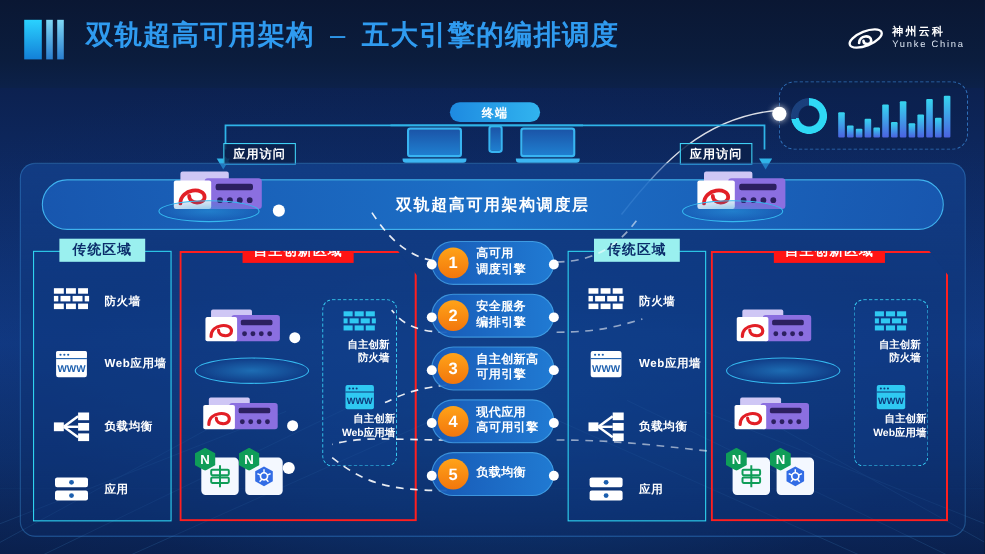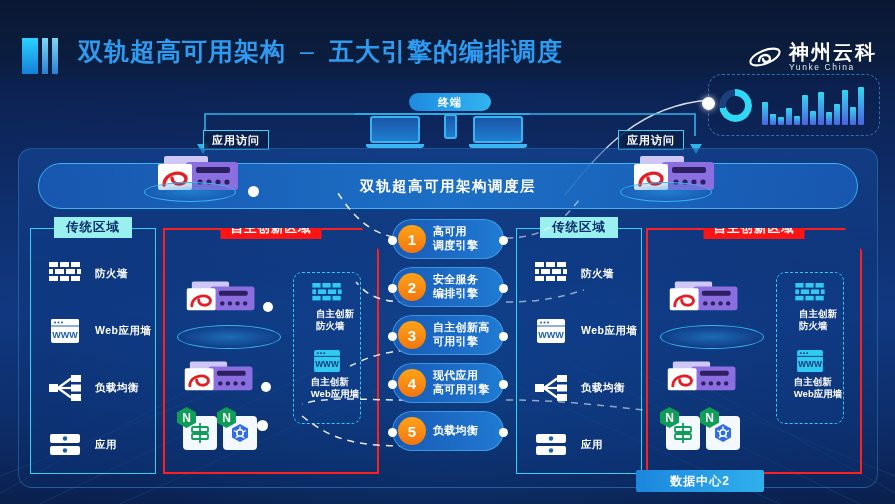--- a/index.html
+++ b/index.html
@@ -15,34 +15,34 @@
       radial-gradient(ellipse 900px 420px at 50% 72%, rgba(18,86,170,0.55) 0%, rgba(11,45,108,0.25) 45%, rgba(8,25,64,0) 75%),
       linear-gradient(180deg,#0b1b3f 0%, #0c2150 16%, #0f2f6e 42%, #123b86 62%, #0e2f6b 82%, #0a1e48 100%);
     overflow:hidden;
   }
   
   .mesh { position:absolute; left:0; bottom:0; width:895px; height:180px; opacity:.5; pointer-events:none;}
   .topbg { position:absolute; left:0; top:0; width:895px; height:80px;
     background:linear-gradient(180deg,#0a1733 0%, #0b1d3e 70%, #0c2149 100%); }
 
   
-  .header { position:absolute; left:0; top:0; width:895px; height:80px;margin-top:20px; }
+  .header { position:absolute; left:0; top:0; width:895px; height:80px; }
   .bars { position:absolute; left:22px; top:18px; display:flex; gap:4px; align-items:flex-start;}
   .bars i { display:block; width:11px; height:36px; background:linear-gradient(180deg,#25c6f5,#1b7ddb); }
   .bars i:nth-child(1){ width:16px; background:linear-gradient(180deg,#2ad2ff,#1380d8);}
   .bars i:nth-child(2){ width:6px;  background:linear-gradient(180deg,#7fd8f5,#2a7fd0);}
   .bars i:nth-child(3){ width:6px;  background:linear-gradient(180deg,#7fd8f5,#2a7fd0);}
   .title-main { position:absolute; left:78px; top:15px; font-size:25px; font-weight:bold;
      color:#2f9bf0; letter-spacing:1px; white-space:nowrap; }
   .title-main .dash { color:#2f9bf0; padding:0 14px; font-weight:normal;}
   .title-sub { position:absolute; left:78px; top:45px; font-size:23px; font-weight:bold;
      color:#ffffff; letter-spacing:1px; white-space:nowrap; }
   .logo { position:absolute; right:18px; top:22px; display:flex; align-items:center; gap:7px;}
   .logo-txt{ display:flex; flex-direction:column; line-height:1.05;}
-  .logo-cn { font-size:20px; font-weight:bold; color:#fff; letter-spacing:2px;}
+  .logo-cn { font-size:10px; font-weight:bold; color:#fff; letter-spacing:2px;}
   .logo-en { font-size:8.5px; color:#dfe8f5; letter-spacing:1.6px;}
 
   
   .monitor { position:absolute; left:708px; top:74px; width:172px; height:62px;
      border:1.4px dashed #2f6fb8; border-radius:14px; background:rgba(12,32,74,0.35);
      display:flex; align-items:center; padding:0 10px; gap:10px;}
   .monitor .dot-left { position:absolute; left:-7px; top:22px; width:13px; height:13px; border-radius:50%;
      background:#ffffff; box-shadow:0 0 6px rgba(255,255,255,.8); }
   .donut { width:33px; height:33px; border-radius:50%;
      background:conic-gradient(#2fd9f5 0 72%, rgba(40,90,160,.55) 72% 100%);
@@ -93,21 +93,21 @@
      padding:2px 10px; white-space:nowrap;}
 
   .svc { position:absolute; display:flex; align-items:center; gap:14px; }
   .svc-ico { width:32px; height:26px; display:flex; align-items:center; justify-content:center;}
   .svc-label { color:#ffffff; font-size:10.5px; font-weight:bold; letter-spacing:.5px; white-space:nowrap;}
 
   
   .inno-sub { position:absolute; border:1.3px dashed #35c9f0; border-radius:9px;
      background:rgba(18,70,150,.22); display:flex; flex-direction:column; align-items:center;
      padding-top:10px; gap:3px;}
-  .inno-sub .cap { color:#ffffff; font-size:9.5px; font-weight:bold; text-align:left; line-height:1.25;margin-left:16px;}
+  .inno-sub .cap { color:#ffffff; font-size:9.5px; font-weight:bold; text-align:right; line-height:1.25;margin-left:16px;}
 
   
   .engines { position:absolute; left:392px; top:219px; width:112px; }
   .engine { position:relative; width:112px; height:40px; margin-bottom:8px; border-radius:20px;
      background:linear-gradient(90deg, rgba(25,92,185,.95), rgba(34,126,215,.95));
      border:1px solid rgba(90,190,245,.55);
      display:flex; align-items:center; }
   .engine .num { width:28px; height:28px; margin-left:5px; border-radius:50%;
      background:linear-gradient(180deg,#ffa318,#f2760c); color:#fff; font-size:15px; font-weight:bold;
      display:flex; align-items:center; justify-content:center; flex:0 0 auto;}
@@ -646,15 +646,14 @@
         <span class="port-r"></span>
       </div>
       <div class="engine">
         <span class="port-l"></span>
         <span class="num">5</span>
         <span class="etxt">负载均衡</span>
         <span class="port-r"></span>
       </div>
     </div>
 
-  <div class="dc" style="left:636px;top:470px;">数据中心2</div>
 
 </div>
 
 </body></html>

